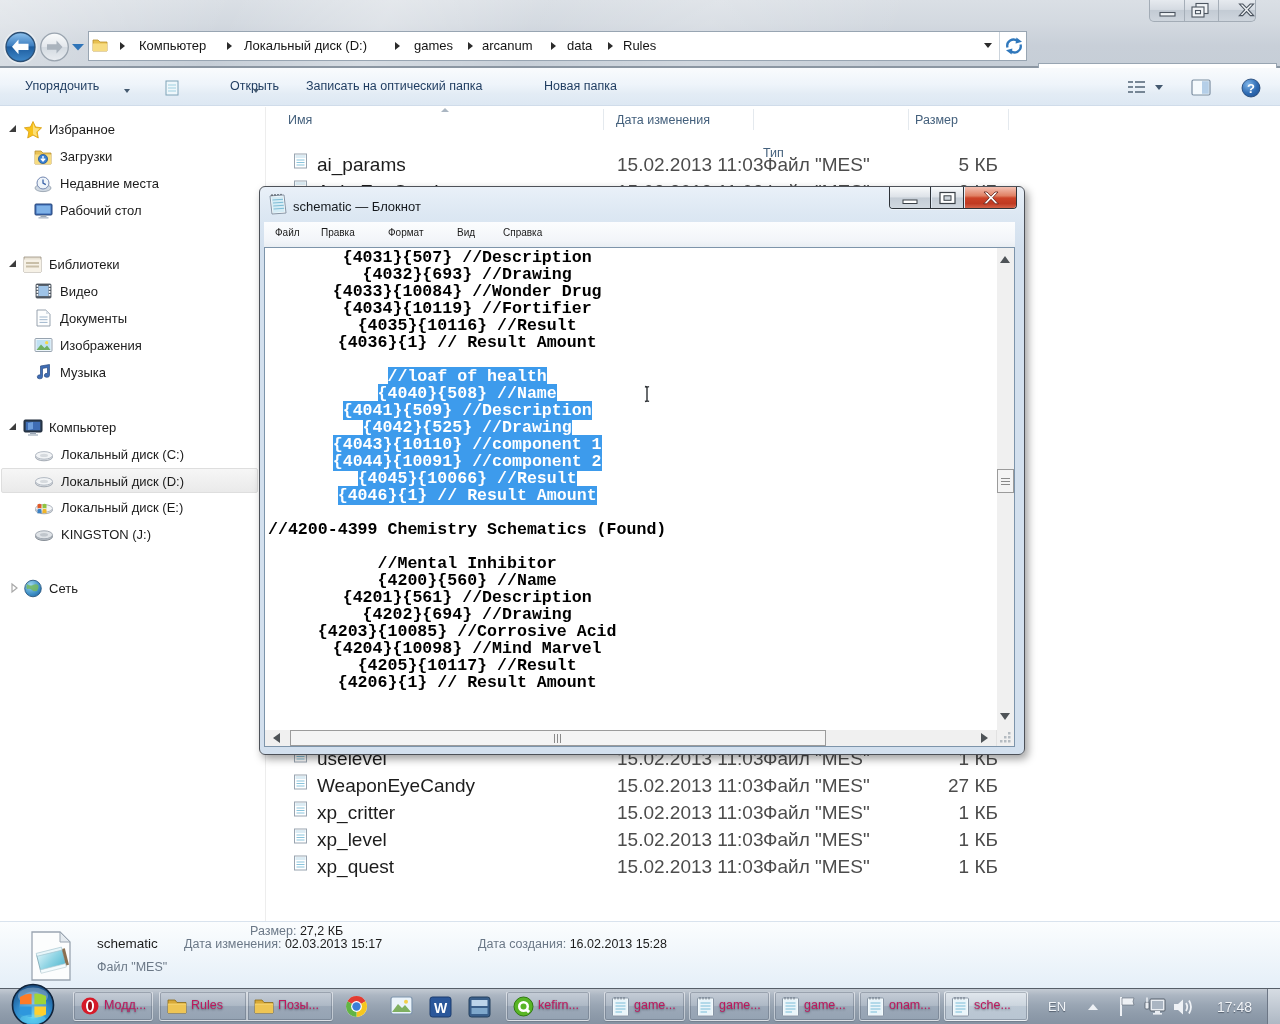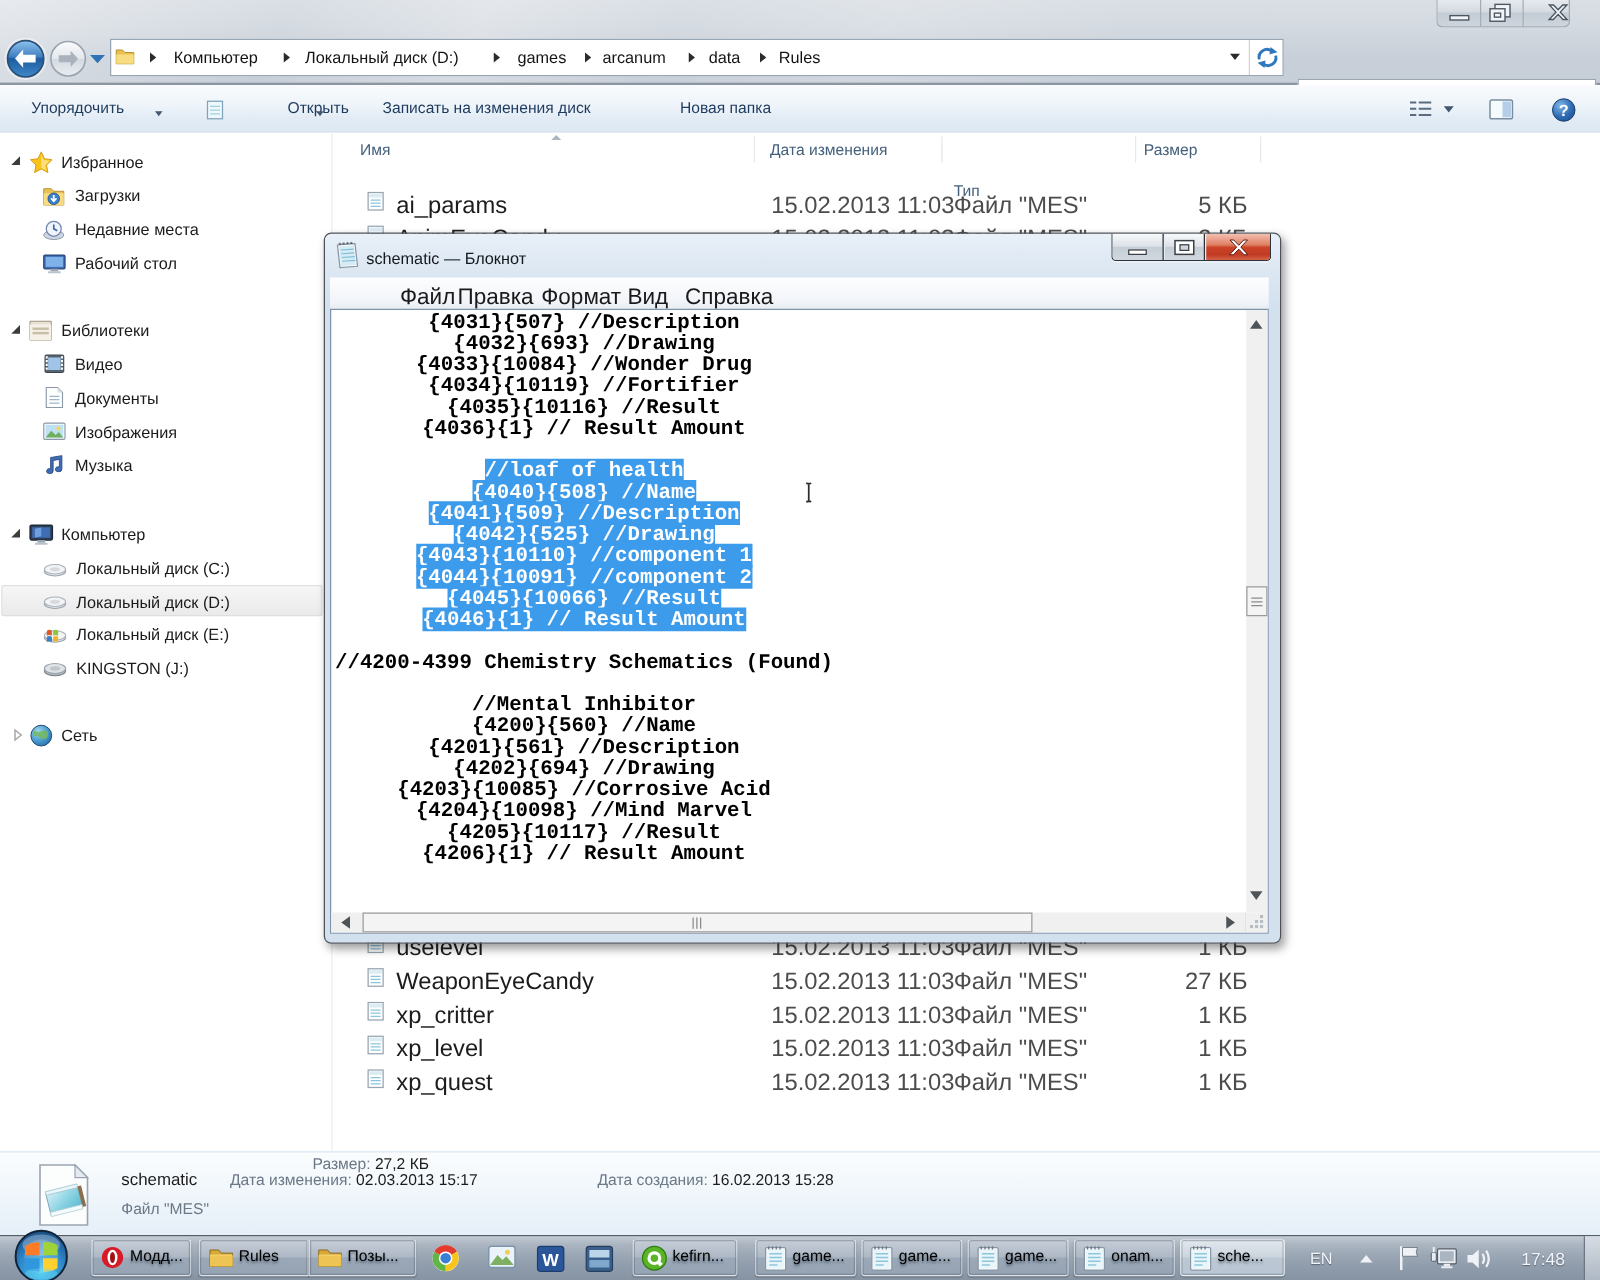--- a/index.html
+++ b/index.html
@@ -61,31 +61,31 @@
 
 
 #taskbar { left:0; top:988px; width:1280px; height:36px;
   background:linear-gradient(180deg,#c3cad3 0%,#acb6c2 18%,#9aa6b4 45%,#8f9cab 70%,#8693a3 100%);
   border-top:1px solid #565e68; }
 .tbtn { position:absolute; top:991px; height:30px; border-radius:3px;
   border:1px solid rgba(255,255,255,0.4);
   box-shadow:inset 0 0 0 1px rgba(85,95,110,0.38), 0 1px 1px rgba(0,0,0,0.15);
   background:linear-gradient(180deg,#c6cdd7 0%,#aeb9c6 48%,#9ba8b8 52%,#95a3b3 100%); }
 .tbtn.active { background:linear-gradient(180deg,#e2e8ee 0%,#ccd5de 48%,#bcc8d4 52%,#b8c5d2 100%); }
-.tbtxt2 { position:absolute; top:7px; font-size:12.5px; color:#000000; text-shadow:0 1px 2px rgba(30,40,55,0.55); white-space:nowrap; }
+.tbtxt2 { position:absolute; top:7px; font-size:12.5px; color:#be185d; text-shadow:0 1px 2px rgba(30,40,55,0.55); white-space:nowrap; }
 .traytxt { position:absolute; color:#f2f5f9; font-size:13px; text-shadow:0 1px 1px rgba(20,30,45,0.5); }
 
 
 #notepad { left:259px; top:186px; width:766px; height:569px; border:1.5px solid #4d5158; border-radius:6px;
   background:linear-gradient(180deg,#e9f0f8 0%,#dde8f3 26px, #d3e0ee 60px, #d3e0ee 100%);
   box-shadow:3px 4px 8px rgba(0,0,0,0.38);text-align:center; }
 #nptitle { position:absolute; left:33px; top:12px; font-size:13px; color:#15191d; }
 #npmenu { position:absolute; left:4px; top:35px; width:751px; height:25px;
   background:linear-gradient(180deg,#fcfdfe 0%,#f2f5f9 75%,#e9eef3 100%); }
-.mitem { position:absolute; top:5px; font-size:18px; color:#1a1a1a;margin-left:45px; }
+.mitem { position:absolute; top:5px; font-size:10px; color:#1a1a1a; }
 #npclient { position:absolute; left:4px; top:60px; width:751px; height:500px; border:1px solid #7d94aa; background:#fff; }
 #nptext { position:absolute; left:3px; top:1px; font-family:"Liberation Mono", monospace; font-size:16.6px; font-weight:bold; line-height:17px; white-space:pre; color:#000; }
 #nptext .sel { background:#3d9bec; color:#fff; }
 .sbar { position:absolute; background:#f0f0f0; }
 .sthumb { position:absolute; background:#f4f4f4; border:1px solid #9b9b9b; }
 </style>
 </head>
 <body>
 <div id="screen">
 
@@ -170,21 +170,21 @@
   <div class="tbtxt" style="left:25px;top:79px;">Упорядочить</div>
   <div class="tbarrow" style="left:124px;top:89px;"></div>
   <svg class="abs" style="left:164px;top:80px;" width="17" height="17" viewBox="0 0 17 17">
     <rect x="2" y="1" width="12" height="14" fill="#eef7fb" stroke="#7fa3b8" stroke-width="1"></rect>
     <line x1="4" y1="5" x2="12" y2="5" stroke="#9fd0e0" stroke-width="1"></line>
     <line x1="4" y1="8" x2="12" y2="8" stroke="#9fd0e0" stroke-width="1"></line>
     <line x1="4" y1="11" x2="12" y2="11" stroke="#9fd0e0" stroke-width="1"></line>
   </svg>
   <div class="tbtxt" style="left:186px;top:79px;margin-left:44px;">Открыть</div>
   <div class="tbarrow" style="left:253px;top:89px;"></div>
-  <div class="tbtxt" style="left:306px;top:79px;">Записать на изменения диск</div>
+  <div class="tbtxt" style="left:306px;top:79px;">Записать на оптический папка</div>
   <div class="tbtxt" style="left:544px;top:79px;">Новая папка</div>
 
   <svg class="abs" style="left:1126px;top:79px;" width="40" height="18" viewBox="0 0 40 18">
     <g stroke="#5a6c7e" stroke-width="1.6">
       <line x1="2" y1="3" x2="7" y2="3"></line>
         <line x1="9" y1="3" x2="19" y2="3"></line>
       <line x1="2" y1="8" x2="7" y2="8"></line>
         <line x1="9" y1="8" x2="19" y2="8"></line>
       <line x1="2" y1="13" x2="7" y2="13"></line>
         <line x1="9" y1="13" x2="19" y2="13"></line>

